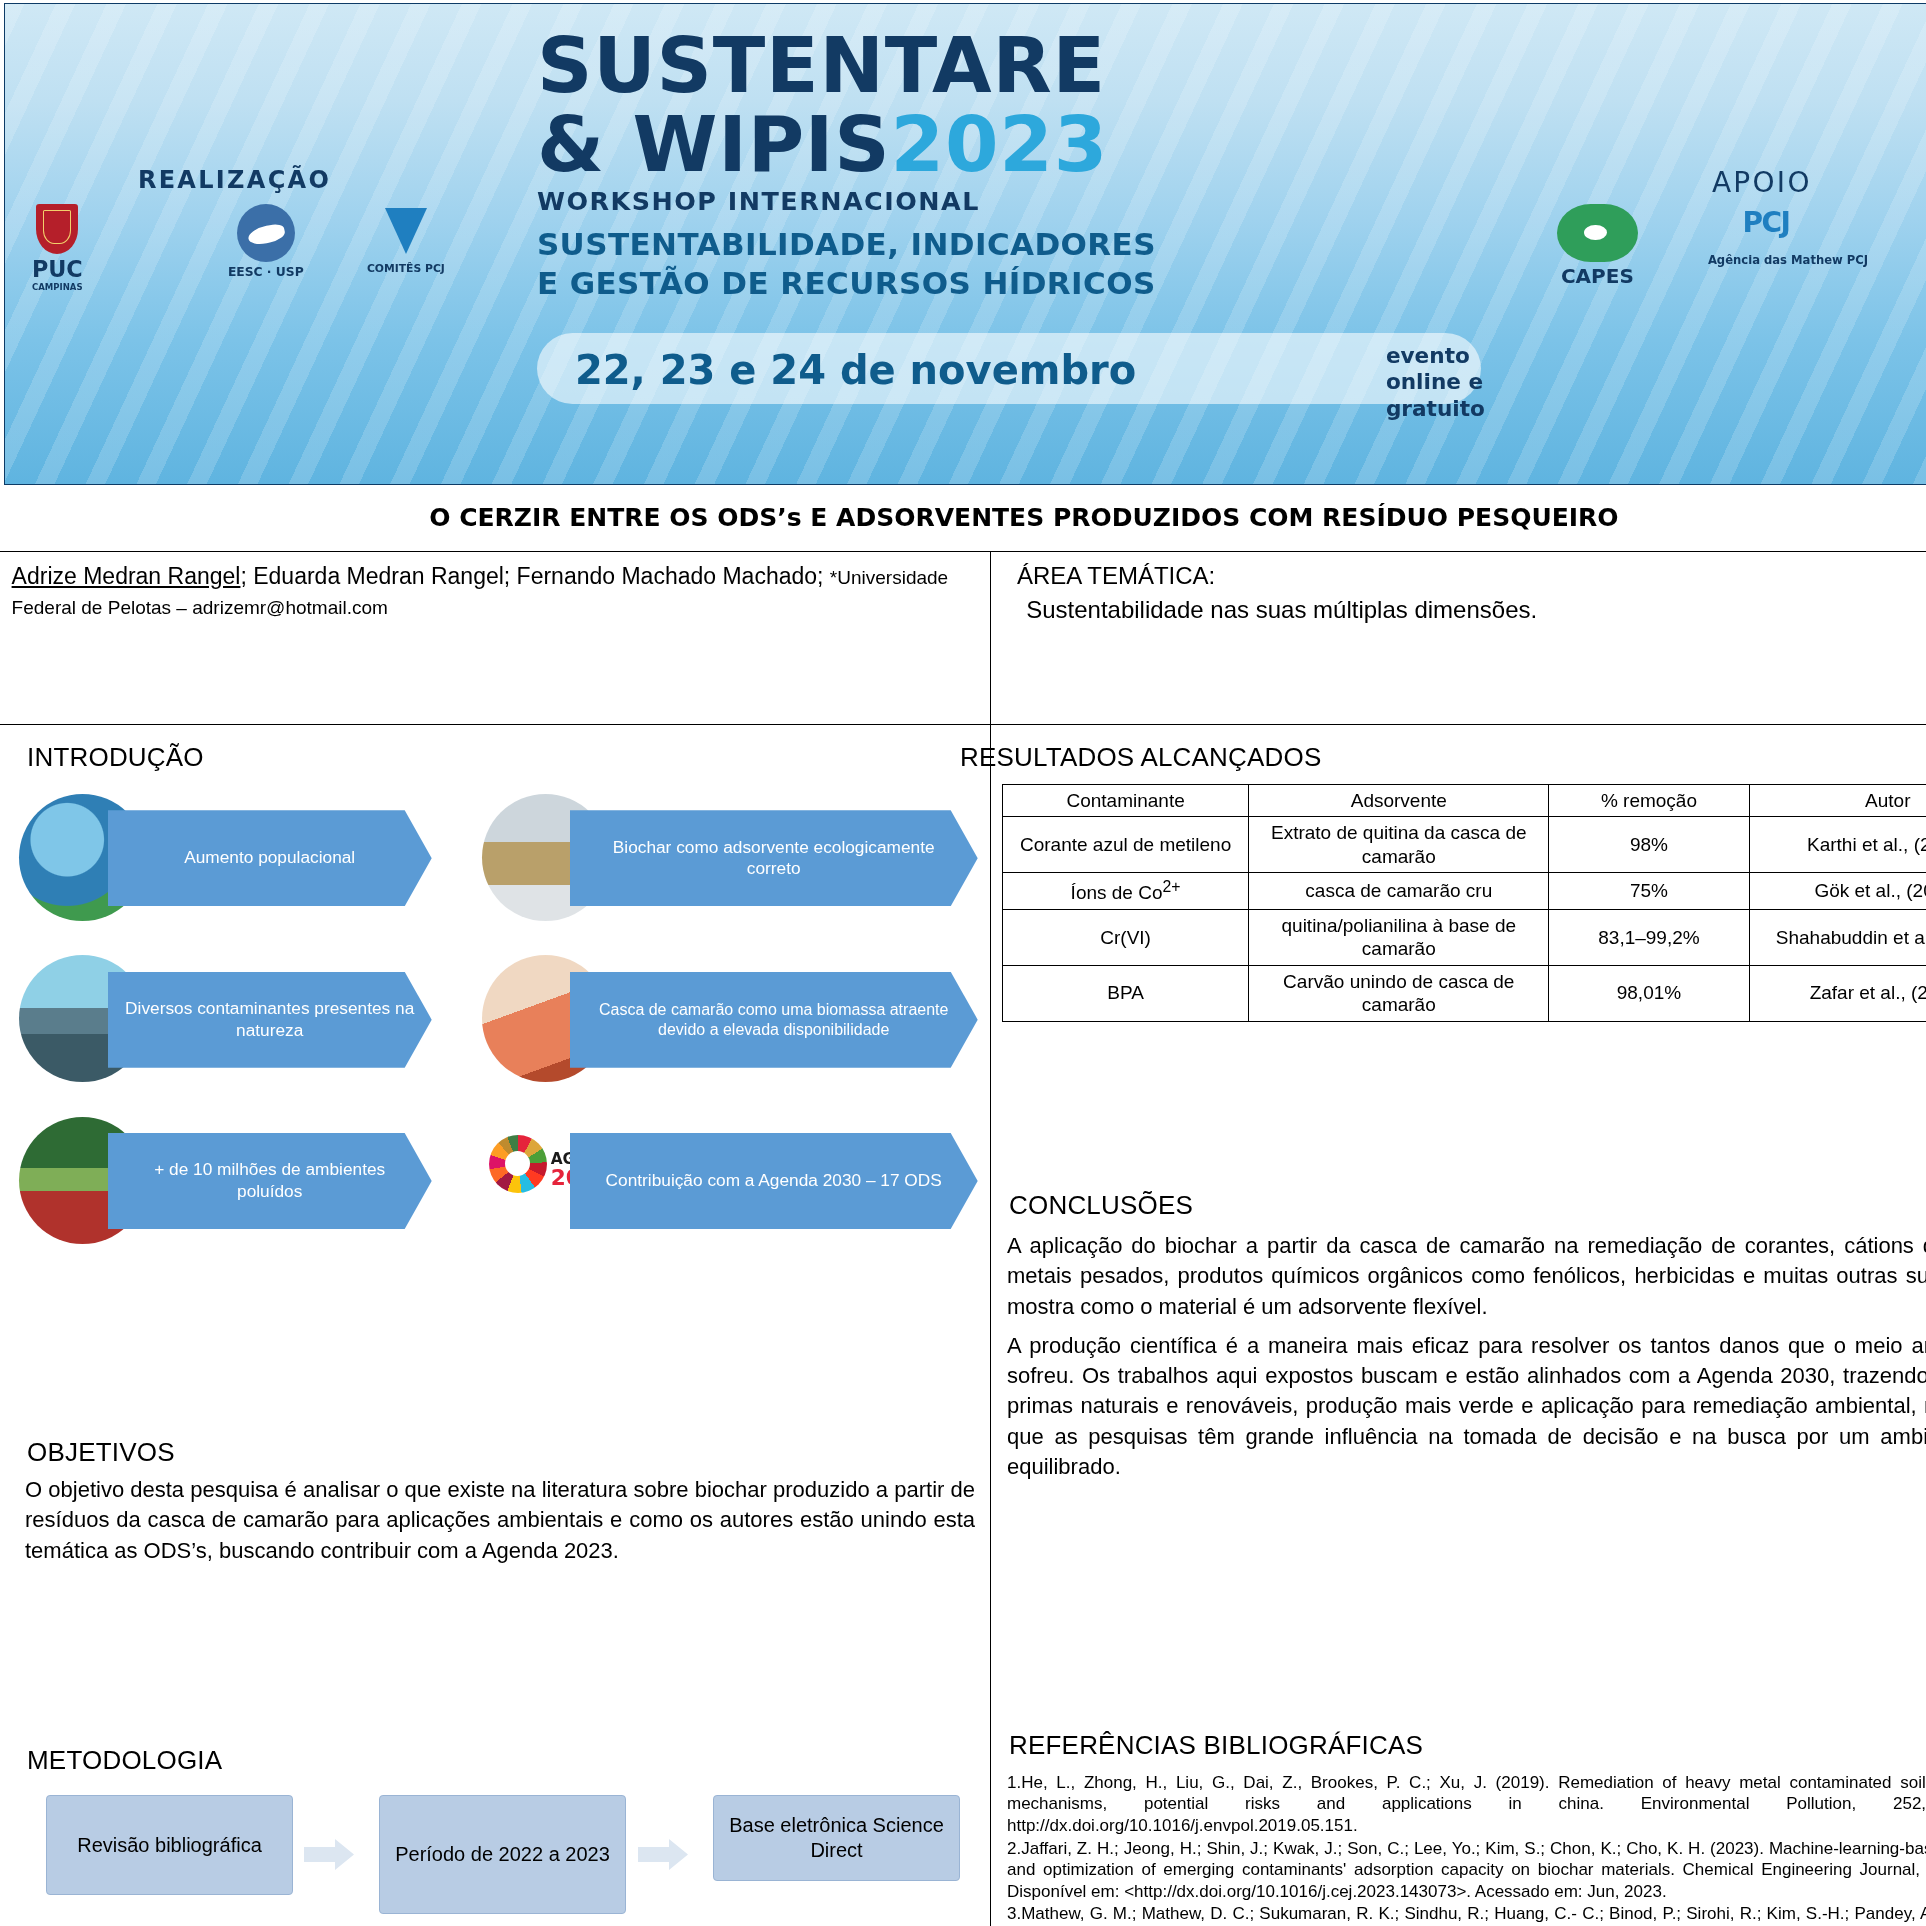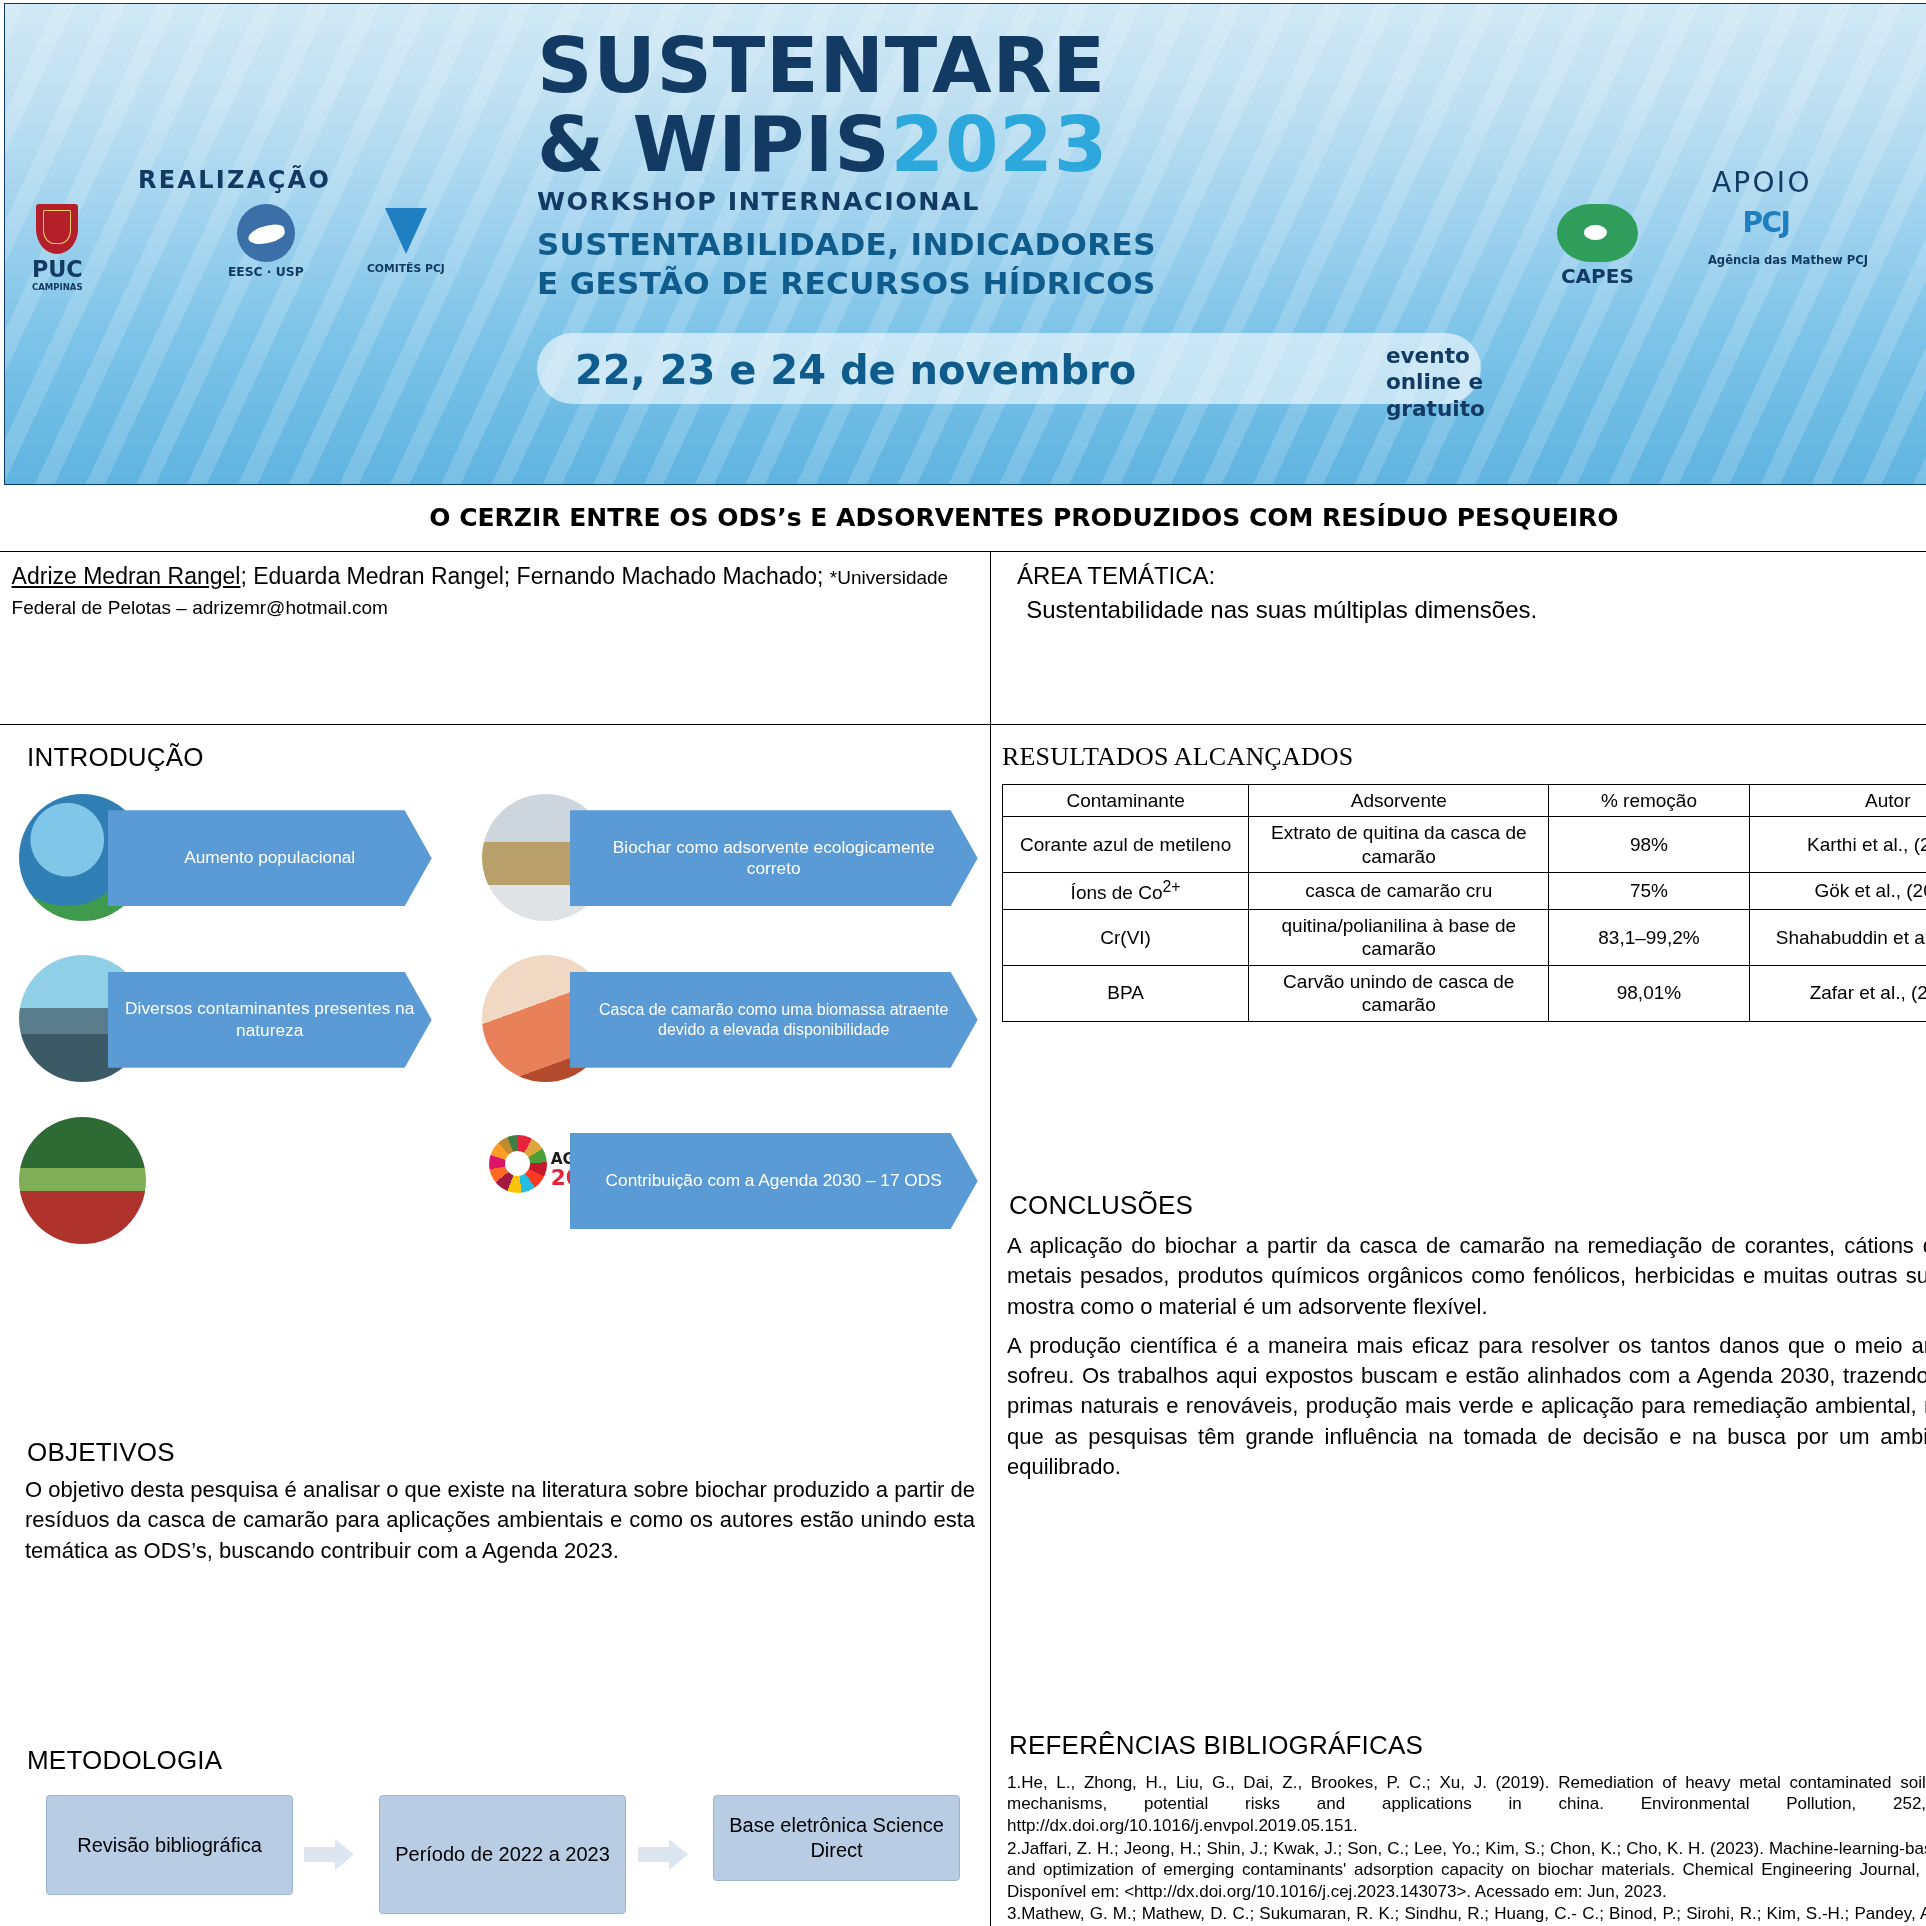--- a/index.html
+++ b/index.html
@@ -80,21 +80,21 @@
   #objHead{position:absolute;left:27px;top:1437px;}
   .objtext{position:absolute;left:25px;top:1475px;width:950px;font-size:22px;line-height:1.38;text-align:justify;}
 
   #metHead{position:absolute;left:27px;top:1745px;}
   .flowbox{position:absolute;background:#b8cce4;border:1.2px solid #9ab4d4;border-radius:3.9px;
     display:flex;align-items:center;justify-content:center;text-align:center;font-size:20px;line-height:1.24;color:#000;box-sizing:border-box;padding:0 7px;}
   .arrowR{position:absolute;width:50px;height:31px;background:#dce6f1;
     clip-path:polygon(0 26%,62% 26%,62% 0,100% 50%,62% 100%,62% 74%,0 74%);}
 
   
-  #resHead{position:absolute;left:1002px;top:742px;font-family:Liberation Serif, serif;}
+  #resHead{position:absolute;left:960px;top:742px;}
   table.results{position:absolute;left:1002px;top:784px;width:1025px;border-collapse:collapse;}
   table.results th,table.results td{border:1.2px solid #000;font-size:19px;font-weight:normal;text-align:center;padding:3.9px 3.1px;line-height:1.24;}
   table.results th{font-weight:normal;}
 
   #conHead{position:absolute;left:1009px;top:1190px;}
   .context{position:absolute;left:1007px;top:1231px;width:1021px;font-size:22px;line-height:1.38;text-align:justify;}
   .context p{margin:0 0 8.5px 0;}
 
   #refHead{position:absolute;left:1009px;top:1730px;}
   .reftext{position:absolute;left:1007px;top:1772px;width:1023px;font-size:17px;line-height:1.26;text-align:justify;}
@@ -179,20 +179,21 @@
 
     <div class="irow">
       <div class="photo ph-water" style="left:11.6px;"></div>
       <div class="arrowbox" style="left:100px;width:324px;">Diversos contaminantes presentes na natureza</div>
       <div class="photo ph-shrimp" style="left:474px;"></div>
       <div class="arrowbox" style="left:562px;width:408px;font-size:16px;">Casca de camarão como uma biomassa atraente devido a elevada disponibilidade</div>
     </div>
 
     <div class="irow">
       <div class="photo ph-poll" style="left:11.6px;"></div>
+      <div class="arrowbox" style="left:100px;width:324px;">+ de 10 milhões de ambientes poluídos</div>
       <div class="photo ph-ods" style="left:474px;">
         <div class="odsring"></div>
         <div class="odstext">
           <span>AGENDA</span><br>
           <b>2030</b>
         </div>
       </div>
       <div class="arrowbox" style="left:562px;width:408px;">Contribuição com a Agenda 2030 – 17 ODS</div>
     </div>
   </div>

